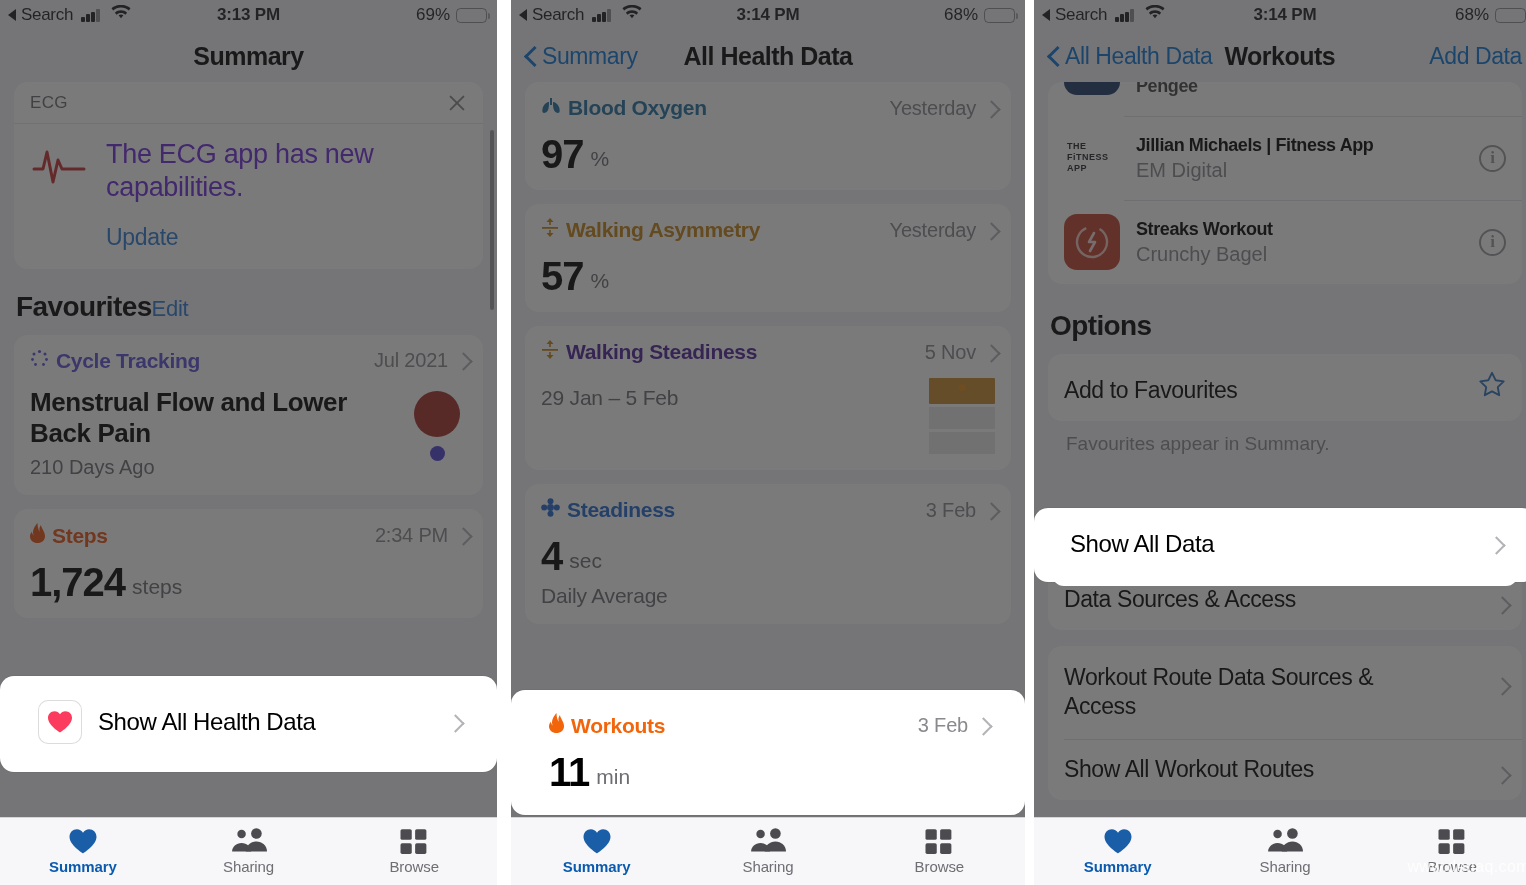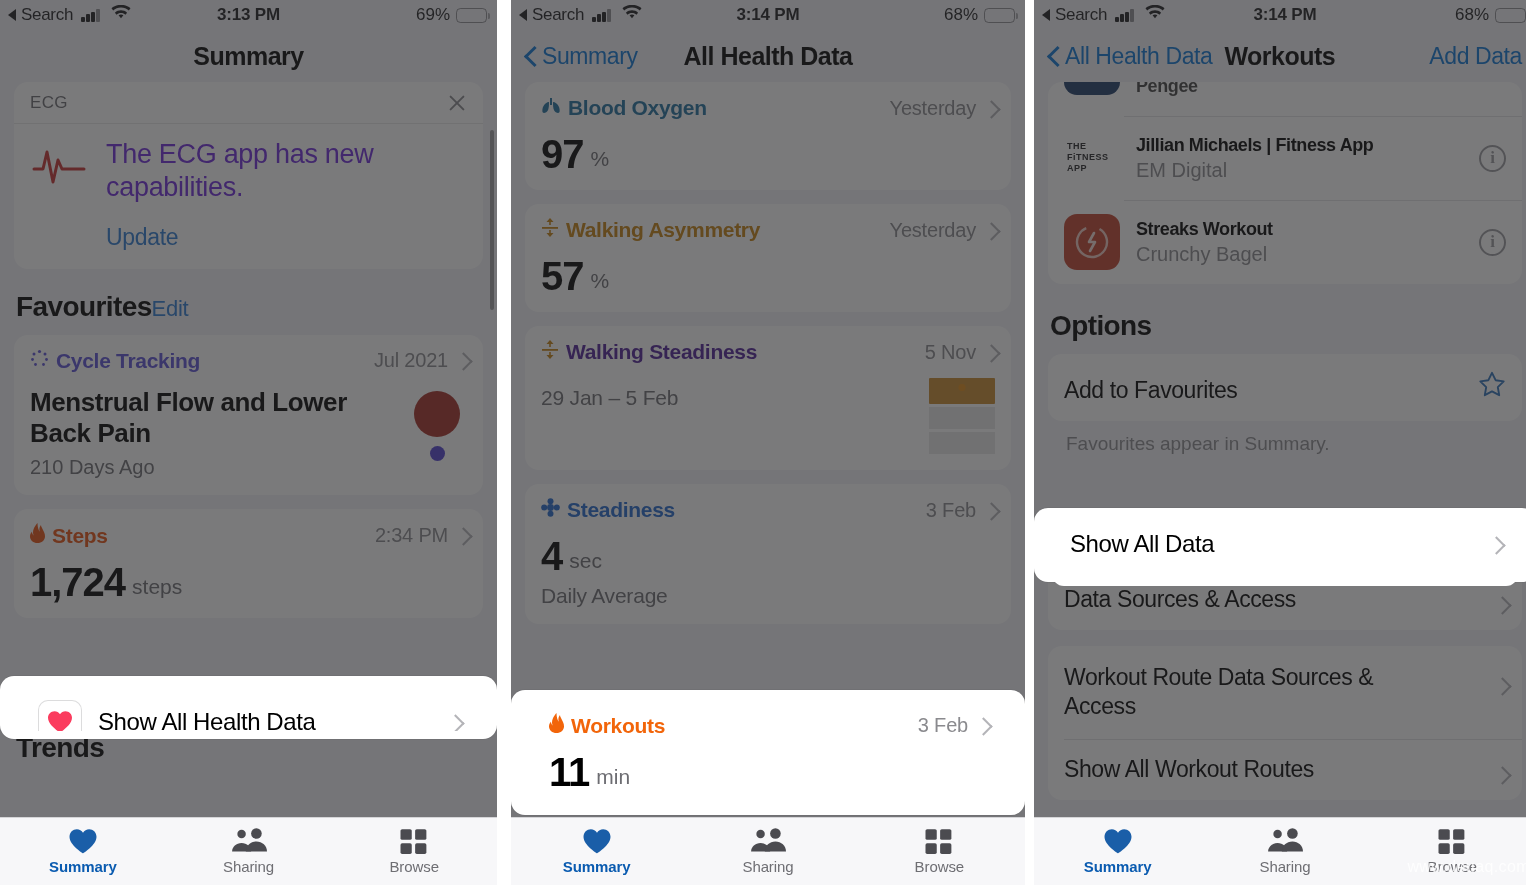--- a/index.html
+++ b/index.html
@@ -343,21 +343,21 @@
       </div>
 
       <div style="height:100px;"></div>
       <div class="section-title" style="padding-left:2px;">Trends</div>
     </div>
 
     <div class="scroll-ind" style="top:130px; height:180px;"></div>
 
     <div class="dim"></div>
 
-    <div class="spotlight" style="top:676px; height:63px;">
+    <div class="spotlight" style="top:676px; height:96px;">
       <div class="spot-inner" style="left:20px; right:20px; top:8px; bottom:8px;">
         <div class="spot-row">
           <span class="heart-tile">
             <svg width="26" height="24" viewBox="0 0 26 24">
                 <path d="M13 22.5C13 22.5 1 15.3 1 7.8 1 4 4 1.2 7.5 1.2c2.3 0 4.3 1.2 5.5 3 1.2-1.8 3.2-3 5.5-3C22 1.2 25 4 25 7.8c0 7.5-12 14.7-12 14.7z" fill="#fb3c5e"></path>
               </svg>
           </span>
           <span class="spot-label">Show All Health Data</span>
           <span class="spot-chev chev-right"></span>
         </div>

